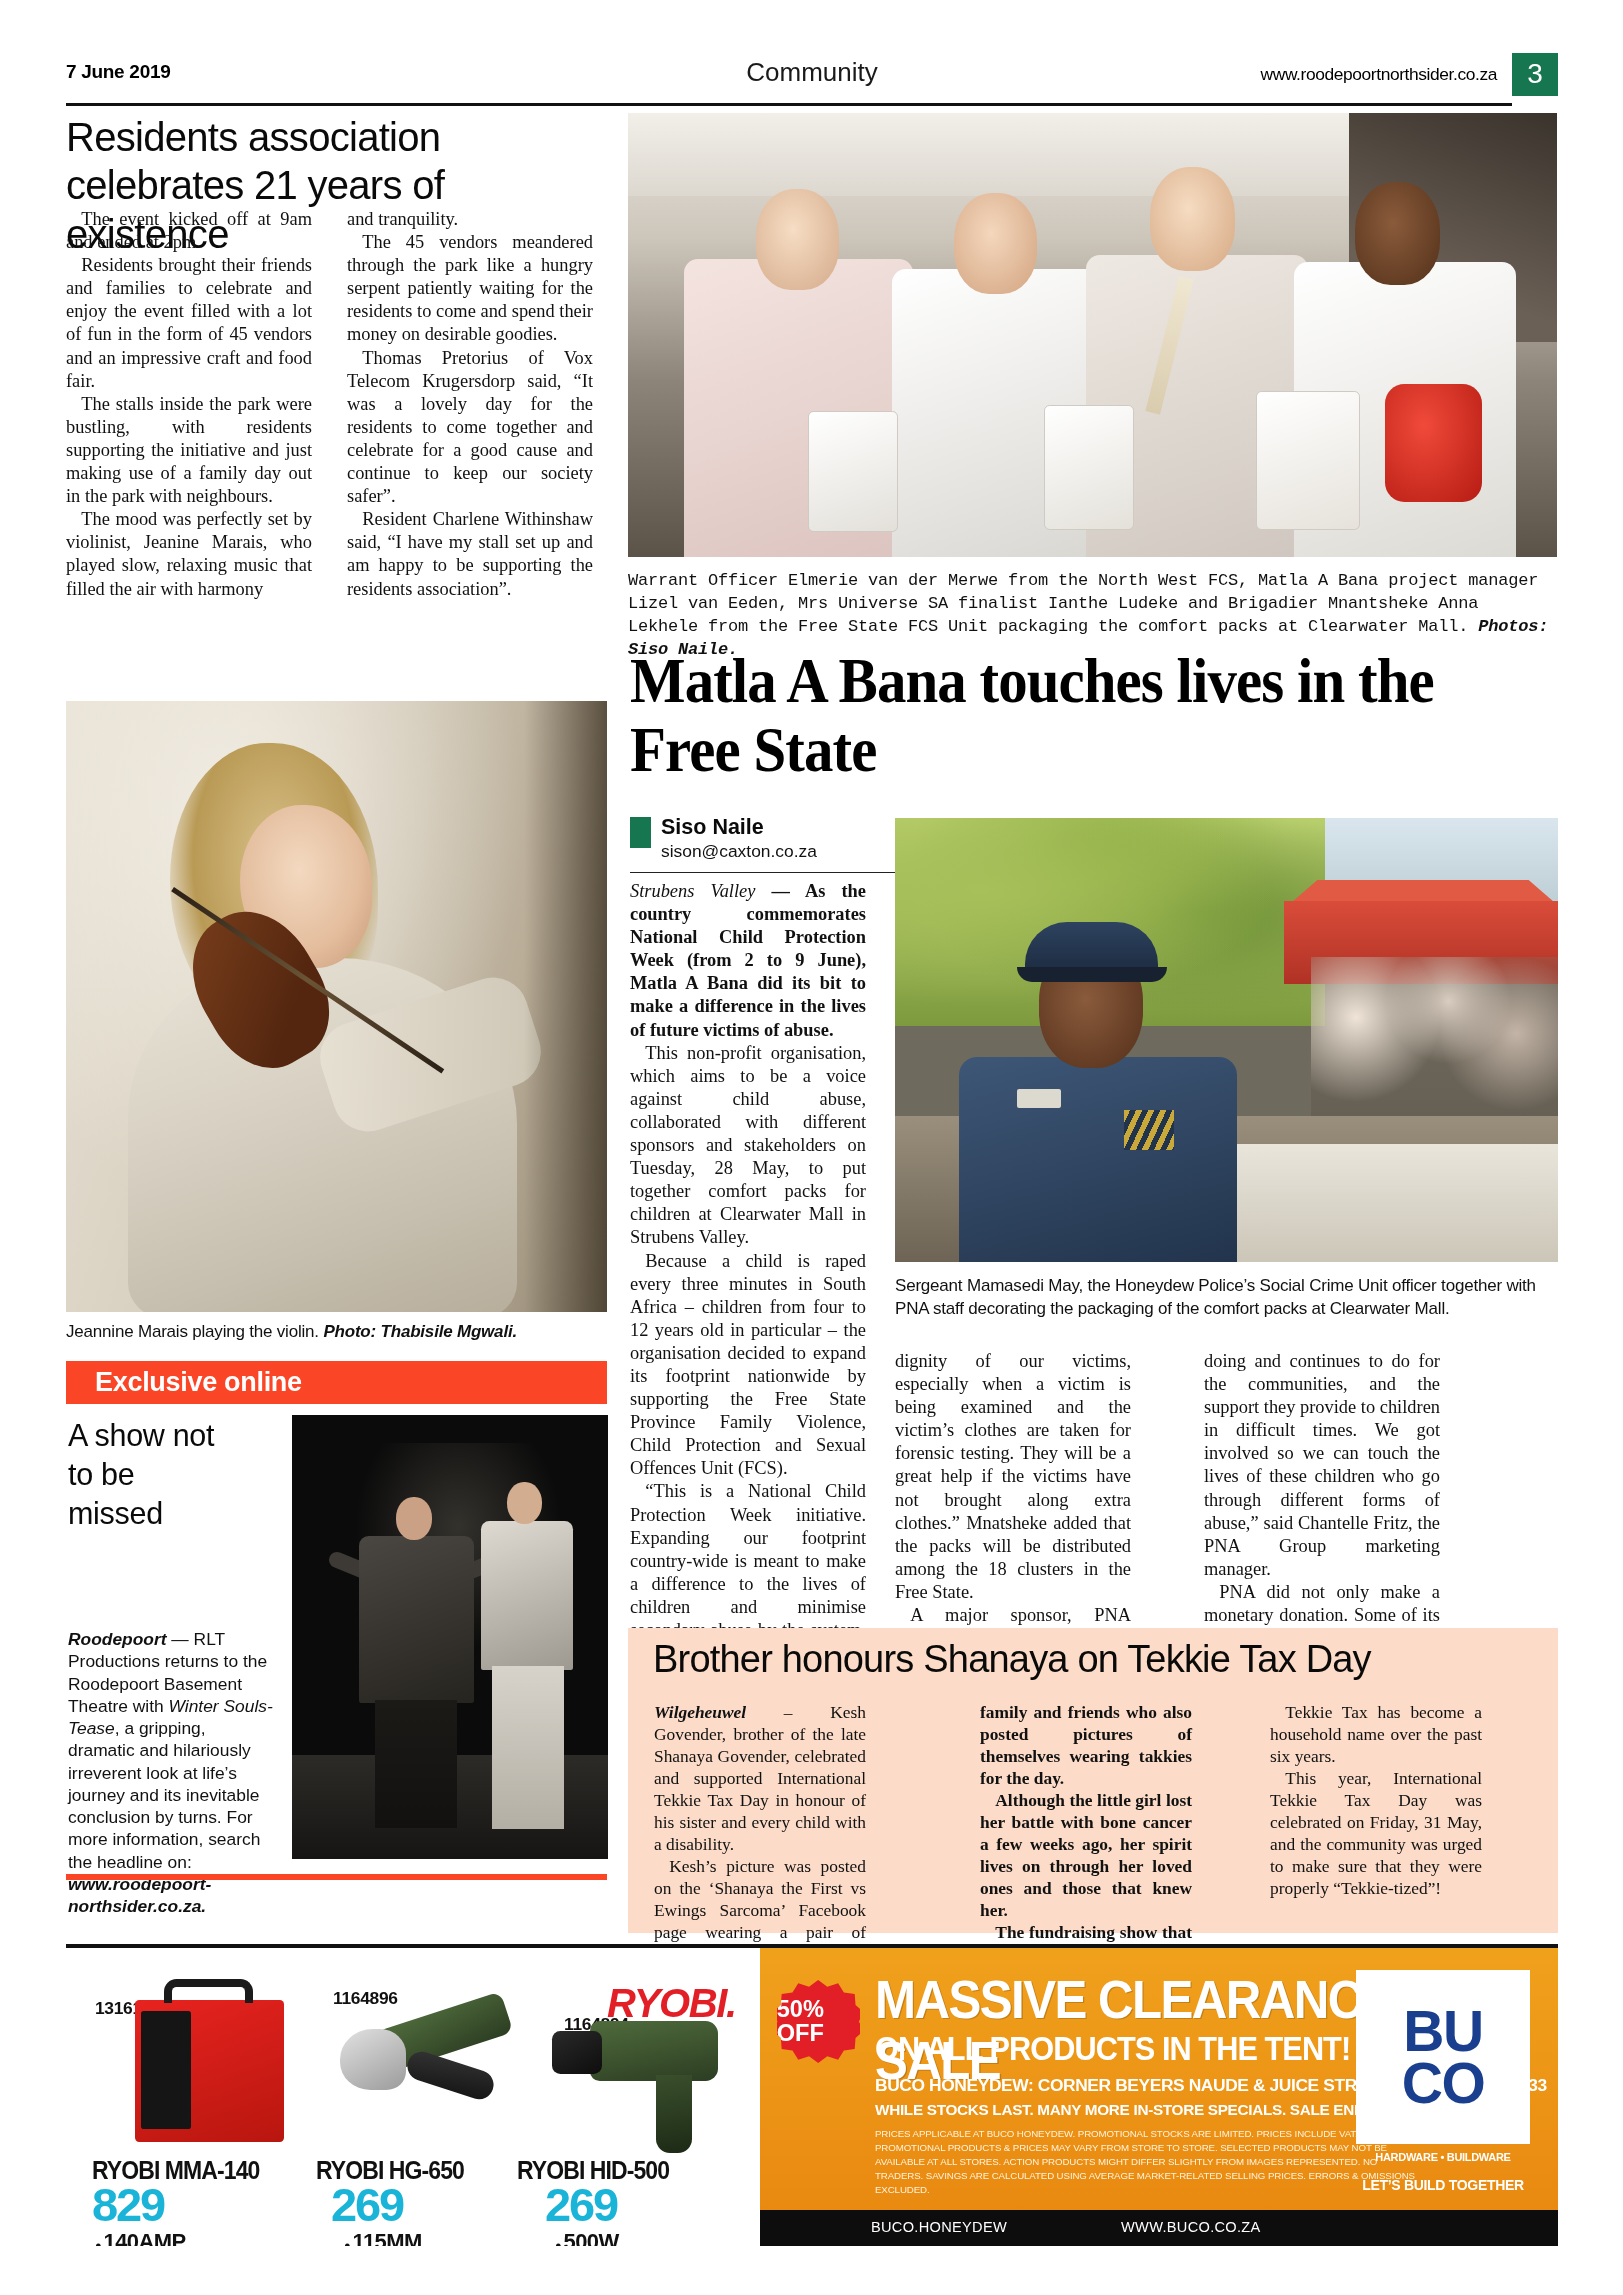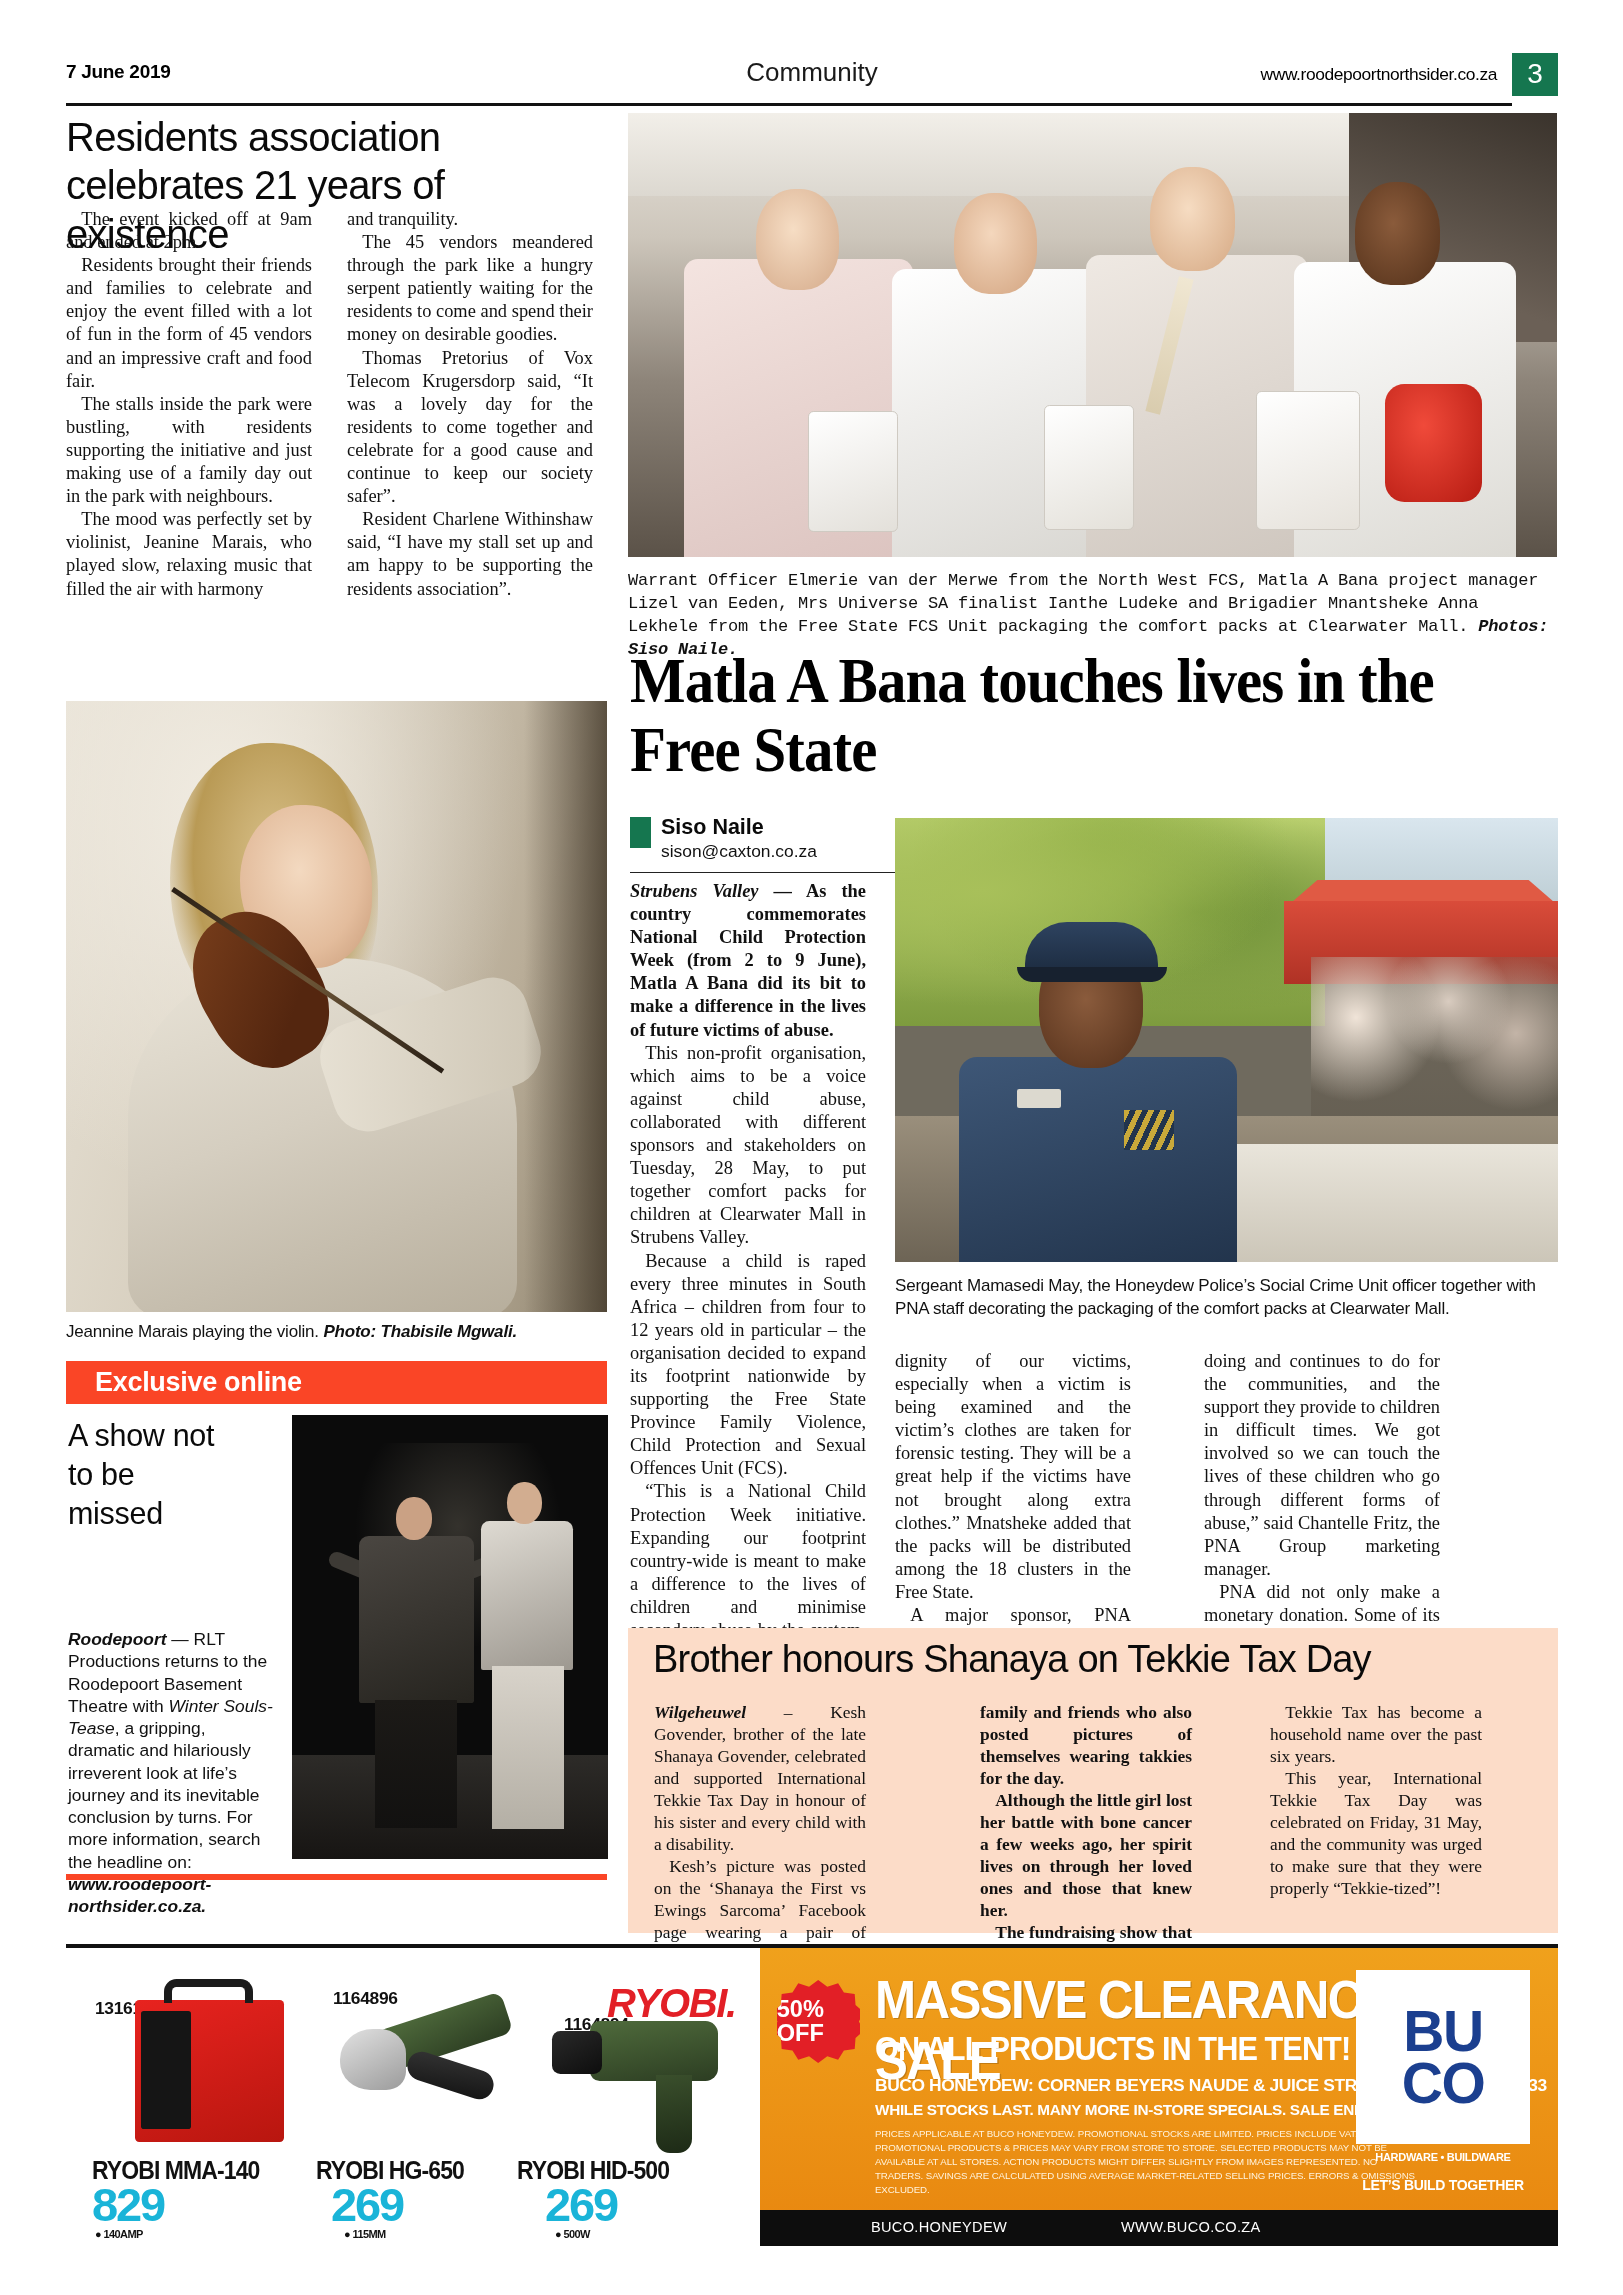--- a/index.html
+++ b/index.html
@@ -285,21 +285,21 @@
   }
   .byline-rule {
     position:absolute; left:0; top:56px; width:368px; height:1.4px; background:#222;
   }
 
   
   .m-c1 { position:absolute; left:630px; top:880px; width:236px; }
   .m-c2 { position:absolute; left:895px; top:1350px; width:236px; }
   .m-c3 { position:absolute; left:1204px; top:1350px; width:236px; }
   .m-lead { font-weight: bold; }
-  .m-lead .dateline { font-weight: bold; font-style: italic; }
+  .m-lead .dateline { font-weight: normal; font-style: italic; }
 
   
   .police-photo {
     position:absolute; left:895px; top:818px;
     width:663px; height:444px;
     overflow:hidden; background:#6f6a5e;
   }
   .pp-sky {
     position:absolute; left:0; top:0; width:100%; height:83px;
     background: linear-gradient(180deg,#d9e6ee 0%,#bfcfd6 100%);
@@ -419,21 +419,21 @@
   }
   .ad-price {
     position:absolute;
     font-family:"Liberation Sans", sans-serif;
     font-weight:bold; font-size:47px; color:#1ab4d8;
     letter-spacing:-2.1px;
   }
   .ad-spec {
     position:absolute;
     font-family:"Liberation Sans", sans-serif;
-    font-weight:bold; font-size:11px; color:#111;
+    font-weight:bold; font-size:22px; color:#111;
     letter-spacing:-0.6px; line-height:1.4;
   }
   .ad-spec li { list-style:none; }
   .ad-spec li::before { content:"\25CF  "; font-size:11px; }
   .ryobi-logo {
     position:absolute; left:541px; top:33px;
     font-family:"Liberation Sans", sans-serif;
     font-weight:bold; font-style:italic; font-size:40px;
     color:#e21f26; letter-spacing:-1.4px;
   }

